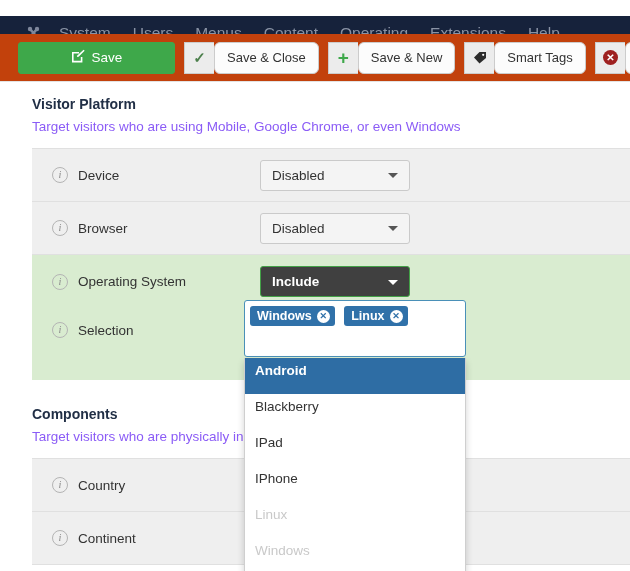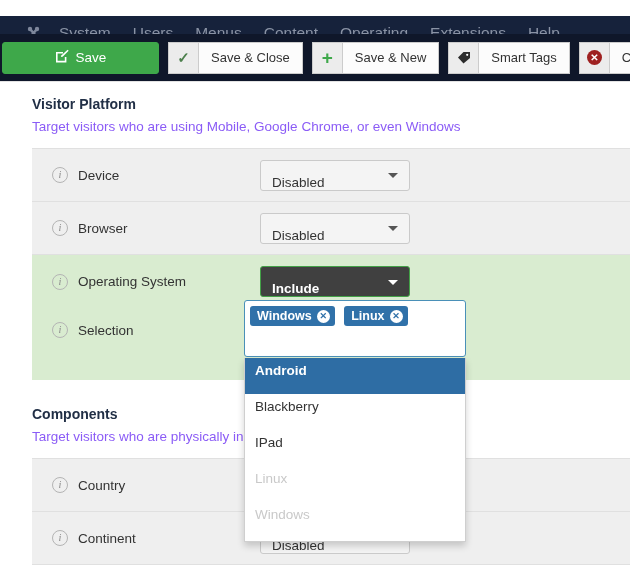--- a/index.html
+++ b/index.html
@@ -31,24 +31,24 @@
     line-height: 34px;
     white-space: nowrap;
     cursor: pointer;
   }
   .menu-item:first-of-type { margin-left: 8px; }
 
   
   #toolbar {
     position: absolute; top: 34px; left: 0;
     width: 630px; height: 48px;
-    background: #0f172a;
+    background: #c2410c;
     border-bottom: 1px solid #e3e3e3;
     display: flex; align-items: center;
-    padding-left: 2px;
+    padding-left: 18px;
   }
   .btn-group { display: flex; margin-right: 9px; height: 32px; }
   .btn {
     display: flex; align-items: center;
     height: 32px;
     background: #fcfcfc;
     border: 1px solid #cccccc;
     font-size: 13px;
     color: #333333;
     padding: 0 12px;
@@ -56,21 +56,21 @@
     cursor: pointer;
   }
   .btn-icon {
     display: flex; align-items: center; justify-content: center;
     width: 30px; height: 32px;
     background: #ececec;
     border: 1px solid #cccccc;
     border-right: none;
     cursor: pointer;
   }
-  .btn-after-icon { border-left: 1px solid #cccccc; }
+  .btn-after-icon { border-left: 1px solid #cccccc; border-radius: 6px; }
   .btn-save {
     background: #3ea84a;
     border: 1px solid #3ea84a;
     color: #ffffff;
     width: 157px;
     justify-content: center;
     font-size: 13.5px;
     border-radius: 3px;
     padding: 0;
   }
@@ -126,21 +126,21 @@
     margin-right: 10px; flex: none;
   }
 
   .select {
     position: relative;
     width: 150px; height: 31px;
     background: #f4f4f4;
     border: 1px solid #cacaca;
     border-radius: 3px;
     font-size: 13.5px; color: #333333;
-    display: flex; align-items: flex-end;
+    display: flex; align-items: center;
     padding-left: 11px;
     cursor: pointer;
   }
   .select.green {
     background: #404040; border-color: #43a047;
     color: #ffffff; font-weight: bold;
   }
   .caret {
     position: absolute; right: 11px; top: 50%;
     margin-top: -2px;
@@ -358,15 +358,16 @@
   <span class="chip">
     <span>Linux</span>
     <span class="chip-x">✕</span>
   </span>
 </div>
 
 <div id="dropdown">
   <div class="dd-item active">Android</div>
   <div class="dd-item">Blackberry</div>
   <div class="dd-item">IPad</div>
+  <div class="dd-item">IPhone</div>
   <div class="dd-item disabled">Linux</div>
   <div class="dd-item disabled">Windows</div>
 </div>
 
 </body></html>

